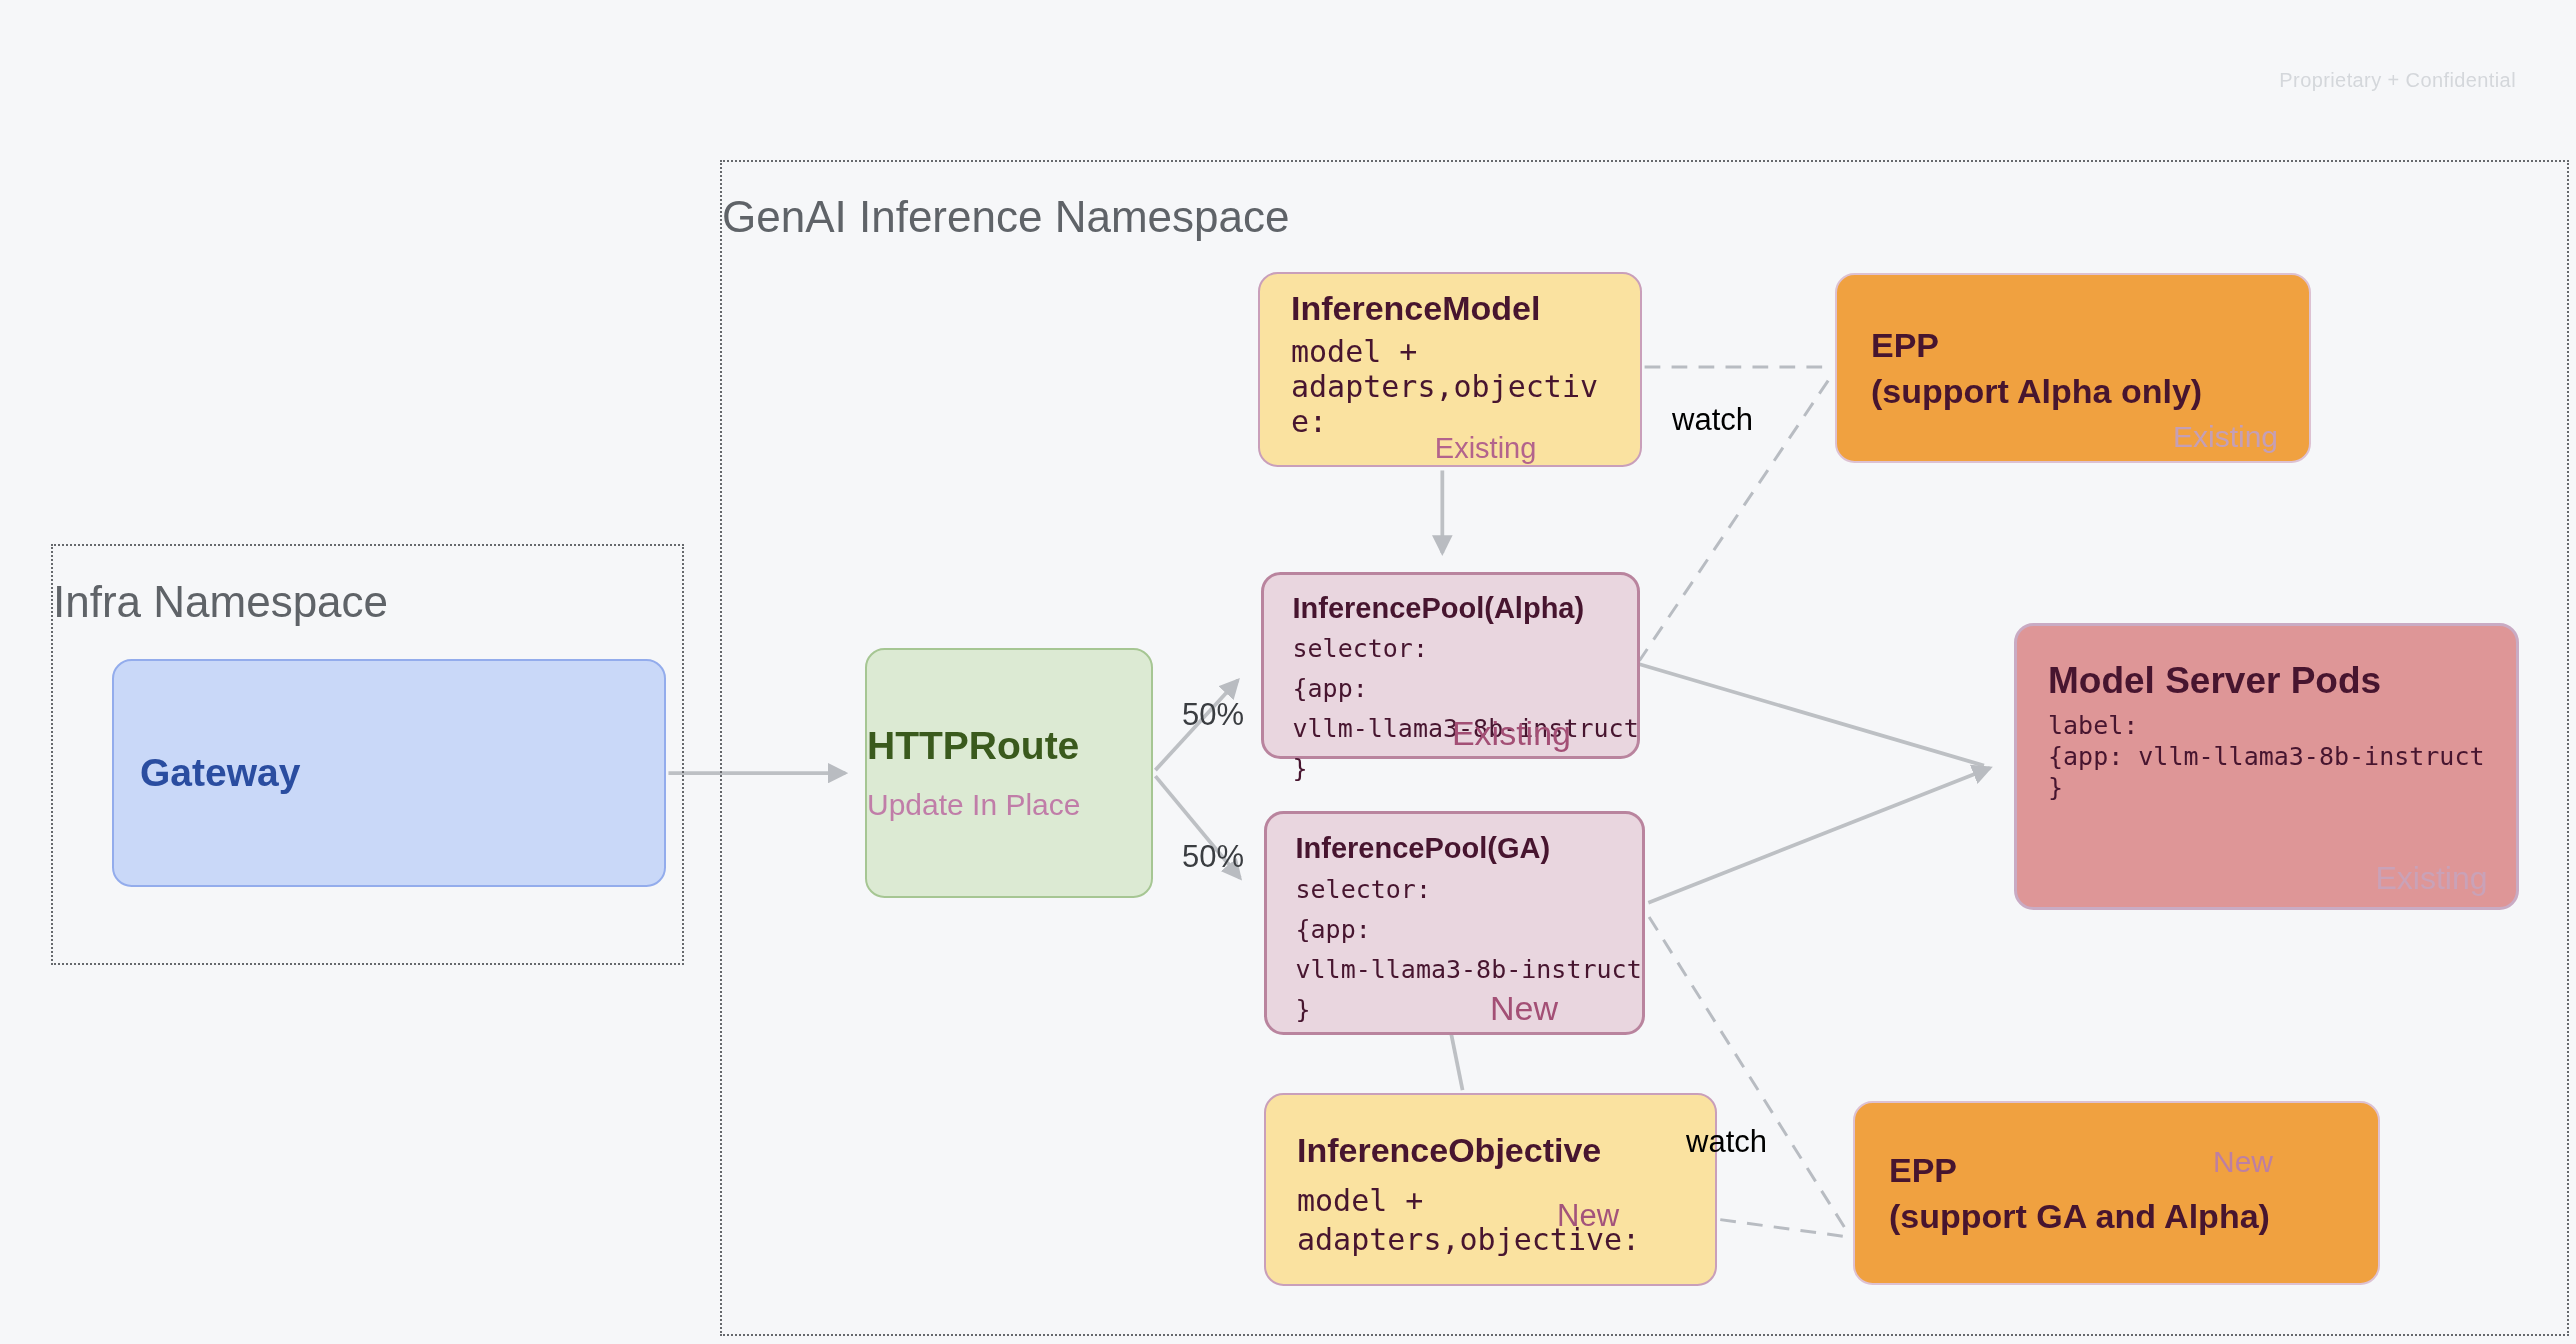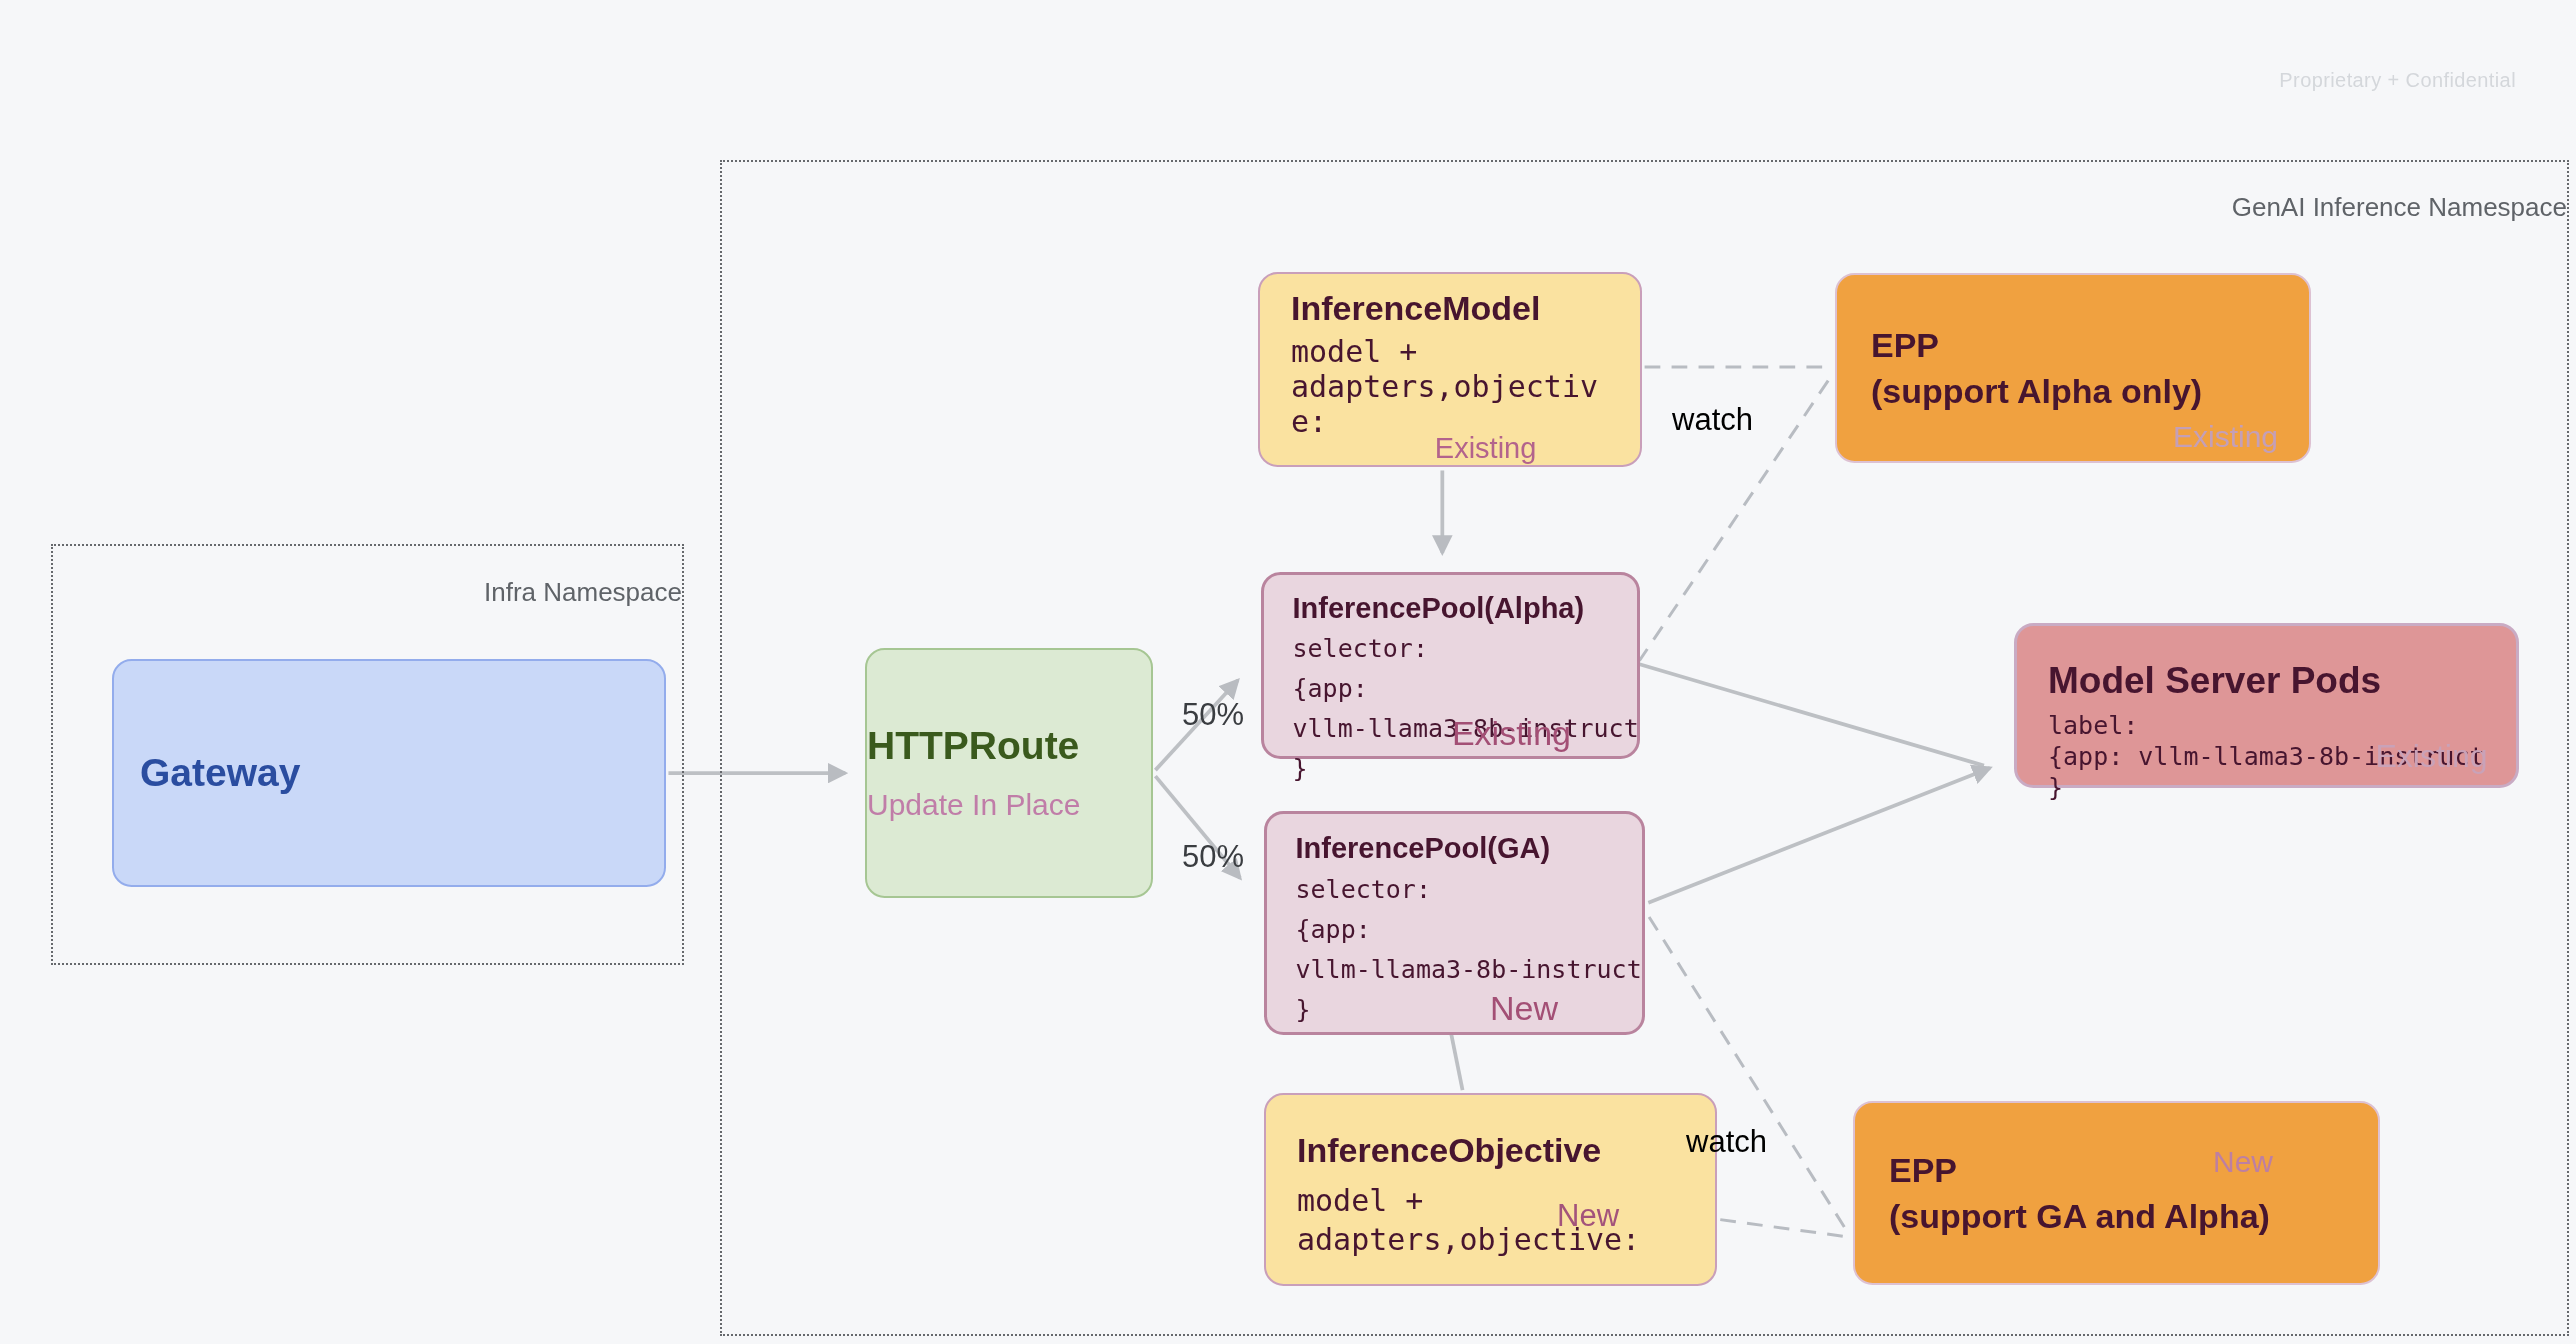--- a/index.html
+++ b/index.html
@@ -15,22 +15,22 @@
   .watermark{
     position:absolute;top:69px;right:60px;
     font-size:20px;color:#d4d7db;letter-spacing:0.4px;
   }
 
   
   .ns-box{position:absolute;border:2.2px dotted #66696d;background:transparent;}
   .ns-genai{left:720px;top:160px;width:1845px;height:1172px;}
   .ns-infra{left:51px;top:544px;width:629px;height:417px;}
   .ns-title{
-    position:absolute;width:100%;text-align:right;
-    font-size:26px;color:#5f6368;
+    position:absolute;width:100%;text-align:left;
+    font-size:44px;color:#5f6368;
   }
   .ns-genai .ns-title{top:30px;}
   .ns-infra .ns-title{top:31px;}
 
   
   .node{position:absolute;box-sizing:border-box;border-radius:19.5px;}
   .node .title{font-weight:bold;color:#47152f;}
   .code{
     font-family:"DejaVu Sans Mono","Liberation Mono",monospace;
     color:#47152f;white-space:pre;
@@ -83,21 +83,21 @@
   .pbox{background:#e9d6df;border:3px solid #b9849e;}
   .pool-alpha{left:1261px;top:572px;width:379px;height:187px;padding:16.5px 0 0 28.5px;}
   .pool-ga{left:1264px;top:811px;width:381px;height:224px;padding:18px 0 0 28.5px;}
   .pbox .title{font-size:29px;margin-bottom:4.5px;}
   .pbox .code{font-size:25px;line-height:40px;}
   .pool-alpha .status{right:66px;bottom:3px;font-size:34px;color:#a34f75;}
   .pool-ga .status{right:84px;bottom:4.5px;font-size:34px;color:#a34f75;}
 
   
   .pods{
-    left:2014px;top:623px;width:505px;height:165px;
+    left:2014px;top:623px;width:505px;height:287px;
     background:#de9697;border:3px solid #c9abc4;padding:34px 0 0 31px;
   }
   .pods .title{font-size:37px;margin-bottom:7.5px;}
   .pods .code{font-size:25px;line-height:31px;}
   .pods .status{right:28.5px;bottom:10.5px;font-size:32px;color:#c9a2b8;}
 
   
   .edge-label{position:absolute;font-size:31px;}
   .lbl-dark{color:#3a3d41;}
   .lbl-gray{color:#000000;}

